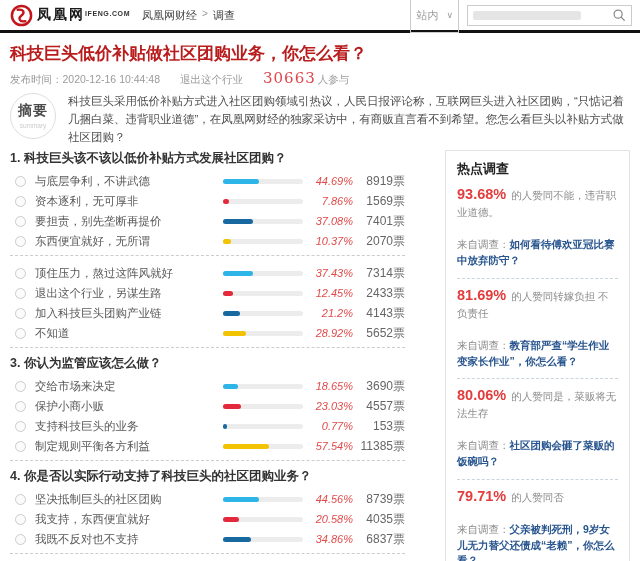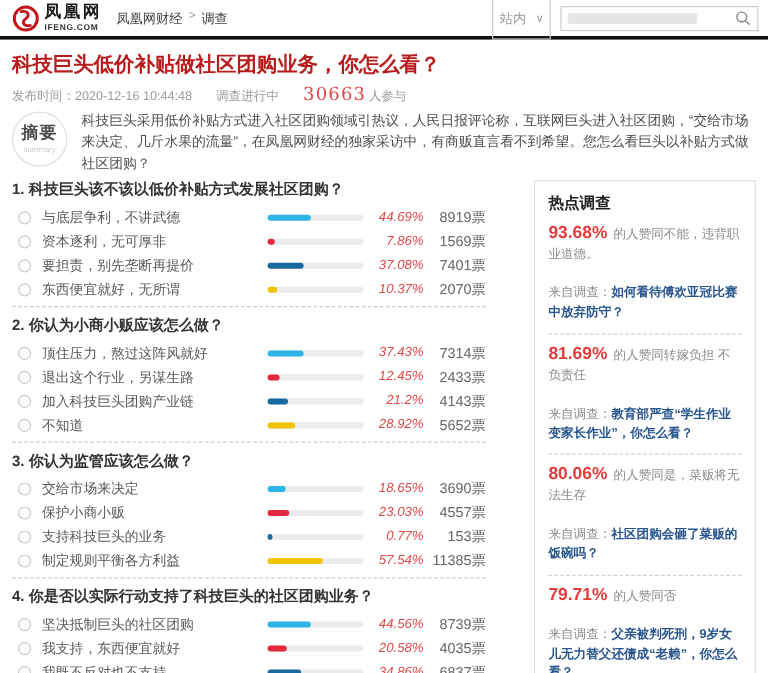--- a/index.html
+++ b/index.html
@@ -3,21 +3,21 @@
 <meta charset="utf-8">
 <style>
   * { margin:0; padding:0; box-sizing:border-box; }
   html,body { background:#fff; }
   body { font-family:"Liberation Sans","DejaVu Sans",sans-serif; width:640px; }
   .page { position:relative; width:640px; height:561px; background:#fff; overflow:hidden; }
 
   
   .site-header { display:flex; align-items:center; height:30px; padding:2px 8px 2px 10px; }
   .logo { display:flex; align-items:center; gap:4px; cursor:pointer; }
-  .logo-text { display:flex; flex-direction:column; line-height:1; }
+  .logo-text { display:flex; line-height:1; }
   .logo-title { font-size:14px; font-weight:bold; color:#1a1a1a; letter-spacing:2px; font-family:"Liberation Serif","DejaVu Serif",serif; }
   .logo-sub { font-size:7px; color:#333; font-weight:bold; letter-spacing:.6px; margin-top:2px; }
   .breadcrumb { margin-left:12px; font-size:11px; color:#404040; display:flex; gap:5px; }
   .breadcrumb a { color:#404040; text-decoration:none; cursor:pointer; }
   .crumb-sep { color:#999; font-size:10px; }
   .hspacer { flex:1; }
   .scope-select { display:flex; align-items:center; gap:8px; border:1px solid #ccc; height:36px; padding:0 5px; font-size:11px; color:#999; margin-right:8px; cursor:pointer; }
   .chev { font-size:9px; color:#999; }
   .search-box { display:flex; align-items:center; justify-content:space-between; border:1px solid #ccc; width:165px; height:21px; padding:0 5px; cursor:text; }
   .blur-bar { display:inline-block; width:108px; height:9px; border-radius:2px; background:#dcdcdc; opacity:.75; }
@@ -95,33 +95,33 @@
       </svg>
     </div>
   </header>
   <div class="black-rule"></div>
 
   <main>
     <h1 class="page-title">科技巨头低价补贴做社区团购业务，你怎么看？</h1>
 
     <div class="meta">
       <span>发布时间：2020-12-16 10:44:48</span>
-      <span>调查进行中</span>
+      <span>退出这个行业</span>
       <span class="participants">
         <span class="participant-num">30663</span>
         <span>人参与</span>
       </span>
     </div>
 
     <div class="summary">
       <div class="badge">
         <div class="badge-main">摘要</div>
         <div class="badge-sub">summary</div>
       </div>
-      <p class="summary-text">科技巨头采用低价补贴方式进入社区团购领域引热议，人民日报评论称，互联网巨头进入社区团购，“交给市场来决定、几斤水果的流量”，在凤凰网财经的独家采访中，有商贩直言看不到希望。您怎么看巨头以补贴方式做社区团购？</p>
+      <p class="summary-text">科技巨头采用低价补贴方式进入社区团购领域引热议，人民日报评论称，互联网巨头进入社区团购，“只惦记着几捆白菜、违背职业道德”，在凤凰网财经的独家采访中，有商贩直言看不到希望。您怎么看巨头以补贴方式做社区团购？</p>
     </div>
 
     <div class="columns">
       <section class="questions-col" id="questions">
           <div class="question">
             <div class="q-title">1. 科技巨头该不该以低价补贴方式发展社区团购？</div>
             <div class="opt">
               <span class="radio"></span>
               <span class="opt-label">与底层争利，不讲武德</span>
               <span class="track">
@@ -152,21 +152,20 @@
               <span class="radio"></span>
               <span class="opt-label">东西便宜就好，无所谓</span>
               <span class="track">
                 <span class="fill" style="width: 10.37%; background: rgb(241, 195, 0);"></span>
               </span>
               <span class="pct">10.37%</span>
               <span class="votes">2070票</span>
             </div>
           </div>
           <div class="question">
-            <div class="q-title">2. 你认为小商小贩应该怎么做？</div>
             <div class="opt">
               <span class="radio"></span>
               <span class="opt-label">顶住压力，熬过这阵风就好</span>
               <span class="track">
                 <span class="fill" style="width: 37.43%; background: rgb(45, 181, 232);"></span>
               </span>
               <span class="pct">37.43%</span>
               <span class="votes">7314票</span>
             </div>
             <div class="opt">

